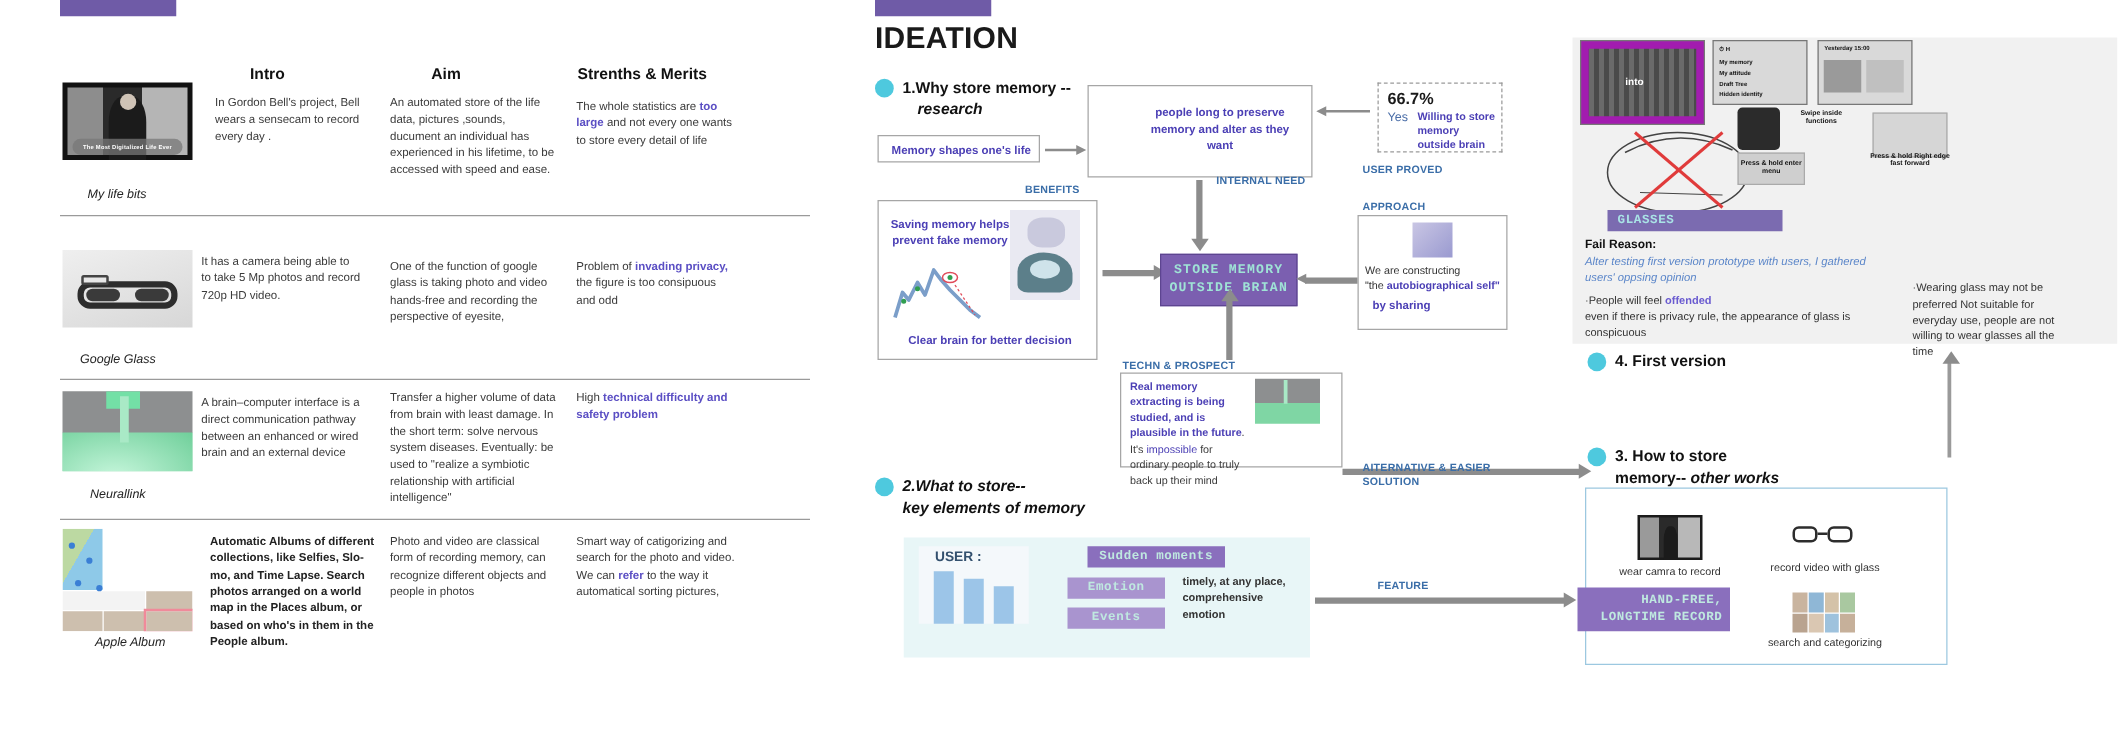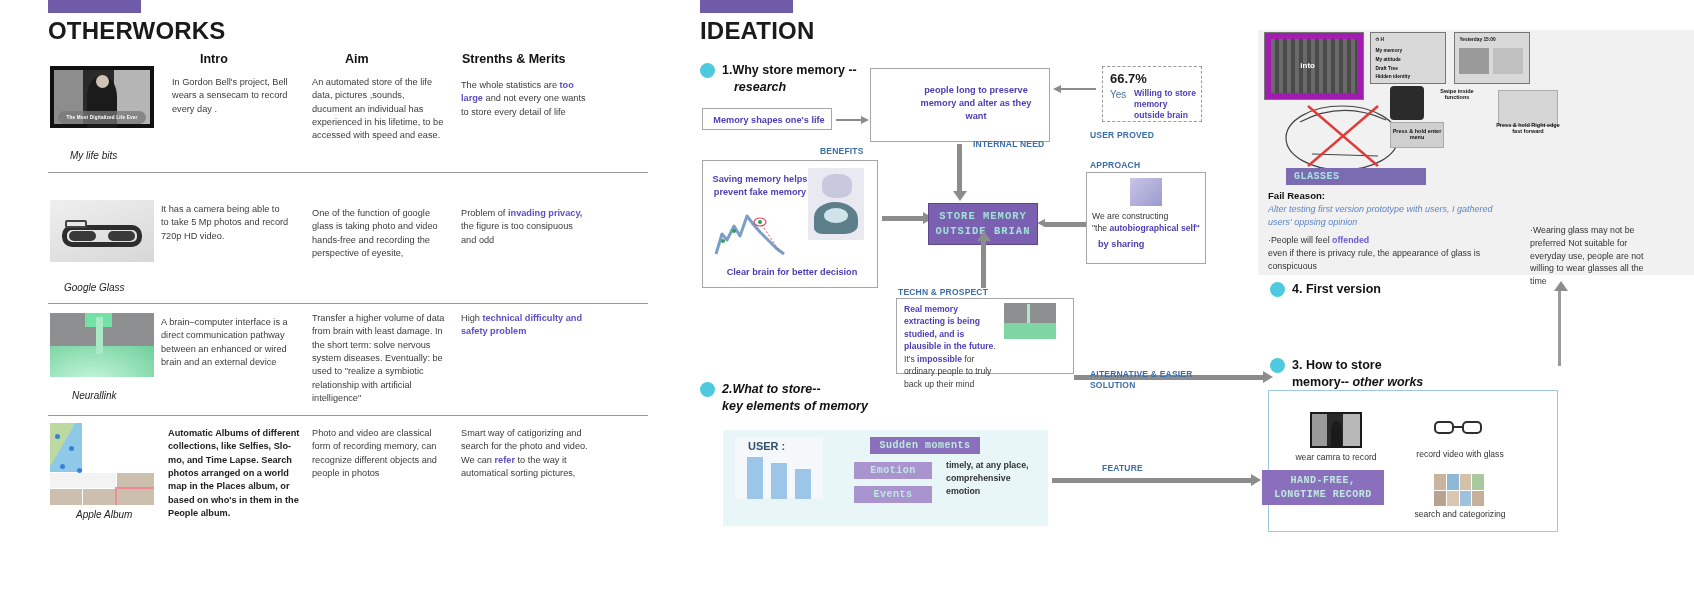--- a/index.html
+++ b/index.html
@@ -149,21 +149,20 @@
   .tinylab.dk { color:#111; }
 </style>
 </head>
 <body>
 
 <div class="page">
 
   <div id="left">
     <div class="hdr">
       <div class="hdr-tab"></div>
-      <div class="hdr-title">OTHERWORKS</div>
     </div>
 
     <div class="colhead" style="left:200px; top:52px;">Intro</div>
     <div class="colhead" style="left:345px; top:52px;">Aim</div>
     <div class="colhead" style="left:462px; top:52px;">Strenths &amp; Merits</div>
 
     <div class="thumb t-mylife" style="left:50px; top:66px;">
       <div class="strip"></div>
         <div class="person"></div>
         <div class="head"></div>
@@ -270,21 +269,21 @@
       <span>We are constructing</span><br>
       <span>"the </span><span style="color:#4b3fb5; font-weight:bold;">autobiographical self"</span>
     </div>
     <div class="boxtext" style="left:408px; top:238px;">by sharing</div>
     <div class="arrow-h left" style="left:354px; top:222px; width:42px; background:#8c8c8c; height:5px;"></div>
 
     <div class="arrow-v up" style="left:291px; top:240px; height:48px;"></div>
     <div class="lbl" style="left:208px; top:287px;">TECHN &amp; PROSPECT</div>
     <div class="box" style="left:206px; top:298px; width:178px; height:76px;"></div>
     <div class="cell" style="left:214px; top:303px; width:96px; font-size:8.6px;">
-      <span style="color:#4b3fb5; font-weight:bold;">Real memory extracting is being studied, and is plausible in the future</span><span>. It's </span><span style="color:#4b3fb5; font-weight:bold;text-align:right;">impossible</span><span> for ordinary people to truly  back up their mind</span>
+      <span style="color:#4b3fb5; font-weight:bold;">Real memory extracting is being studied, and is plausible in the future</span><span>. It's </span><span style="color:#4b3fb5; font-weight:normal;text-align:right;">impossible</span><span> for ordinary people to truly  back up their mind</span>
     </div>
     <div style="position:absolute; left:314px; top:303px; width:52px; height:36px; background:linear-gradient(180deg,#8d8f90 0 55%, #7fd6a4 55% 100%);">
       <div style="position:absolute; left:44%; top:4%; width:6%; height:52%; background:#a9e9c6;"></div>
     </div>
 
     <div class="arrow-h" style="left:384px; top:375px; width:190px;"></div>
     <div class="lbl" style="left:400px; top:369px; width:120px;">AITERNATIVE &amp; EASIER SOLUTION</div>
 
     <div class="bullet" style="left:10px; top:382px;"></div>
     <div class="step-title" style="left:32px; top:381px; width:200px;">
@@ -330,21 +329,21 @@
         <div style="background:#8fb7d6"></div>
         <div style="background:#d4c2a8"></div>
         <div style="background:#a9c8a0"></div>
       <div style="background:#b9a38f"></div>
         <div style="background:#dac7b2"></div>
         <div style="background:#9ec2dd"></div>
         <div style="background:#c6b09a"></div>
     </div>
     <div class="mini-cap" style="left:716px; top:509px; width:108px;">search and categorizing</div>
 
-    <div class="tag" style="left:572px; top:470px; width:122px; text-align:center; line-height:1.35; padding:4px 6px;">HAND-FREE, LONGTIME RECORD</div>
+    <div class="tag" style="left:572px; top:470px; width:122px; text-align:right; line-height:1.35; padding:4px 6px;">HAND-FREE, LONGTIME RECORD</div>
 
     <div class="bullet" style="left:580px; top:282px;"></div>
     <div class="step-title" style="left:602px; top:281px;">4. First  version</div>
 
     <div class="fail-panel" style="left:568px; top:30px; width:436px; height:245px;"></div>
 
     <div class="gph dark" style="left:574px; top:32px; width:100px; height:68px;">
       <div style="position:absolute; inset:6px; background:repeating-linear-gradient(90deg,#6a6a6a 0 4px,#4a4a4a 4px 8px);"></div>
       <div class="tinylab" style="left:36%; top:42%; font-size:8px; color:#fff;">into</div>
     </div>

